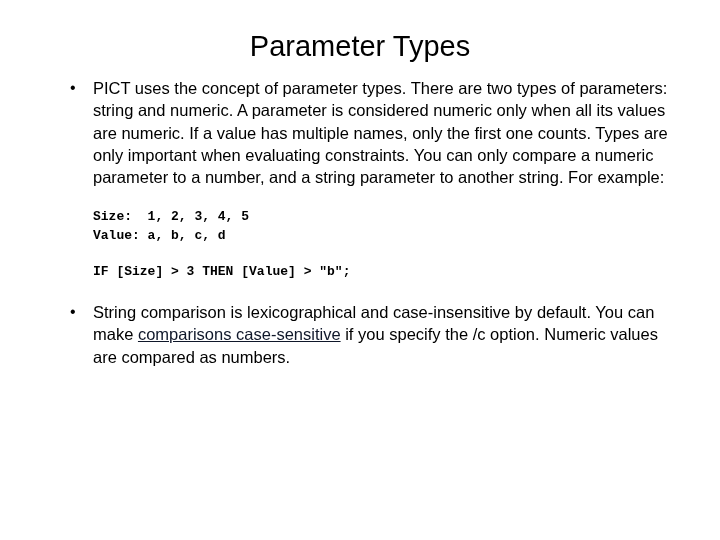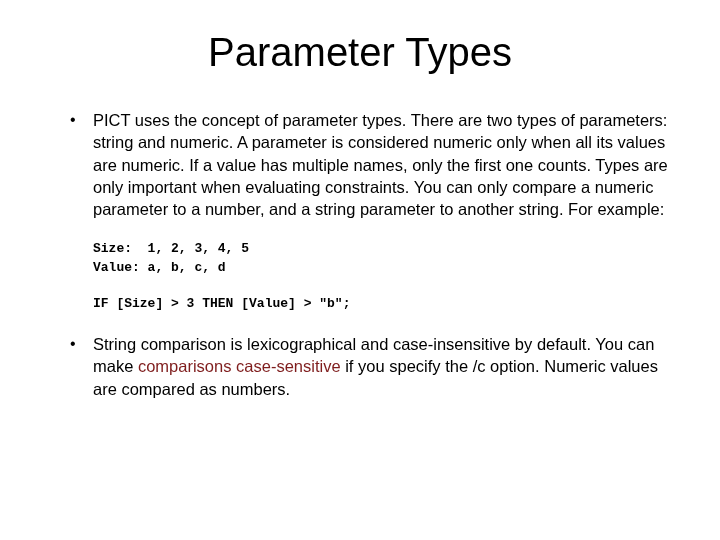--- a/index.html
+++ b/index.html
@@ -9,24 +9,24 @@
     }
     body {
       width: 720px;
       height: 540px;
       background: #ffffff;
       font-family: Arial, Helvetica, sans-serif;
       color: #000;
       padding: 20px 50px 30px 50px;
     }
     .slide-title {
-      font-size: 40px;
+      font-size: 29px;
       font-weight: normal;
       text-align: center;
-      margin-bottom: 34px;
+      margin-bottom: 14px;
       margin-top: 10px;
     }
     .content {
       font-size: 16.5px;
       line-height: 1.35;
     }
     ul {
       list-style: none;
       padding-left: 15px;
     }
@@ -43,21 +43,22 @@
     }
     .code-block {
       font-family: "Courier New", Courier, monospace;
       font-weight: bold;
       font-size: 13px;
       white-space: pre;
       margin: 20px 0 20px 43px;
       line-height: 1.4;
     }
     .link {
-      color: #7f1d1d;
+      color: #0f172a;
+      text-decoration: underline;
     }
   </style>
 </head>
 <body>
 
 <h1 class="slide-title">Parameter Types</h1>
 
 <div class="content">
   <ul>
     <li>PICT uses the concept of parameter types. There are two types of parameters: string and numeric. A parameter is considered numeric only when all its values are numeric. If a value has multiple names, only the first one counts. Types are only important when evaluating constraints. You can only compare a numeric parameter to a number, and a string parameter to another string. For example:</li>

